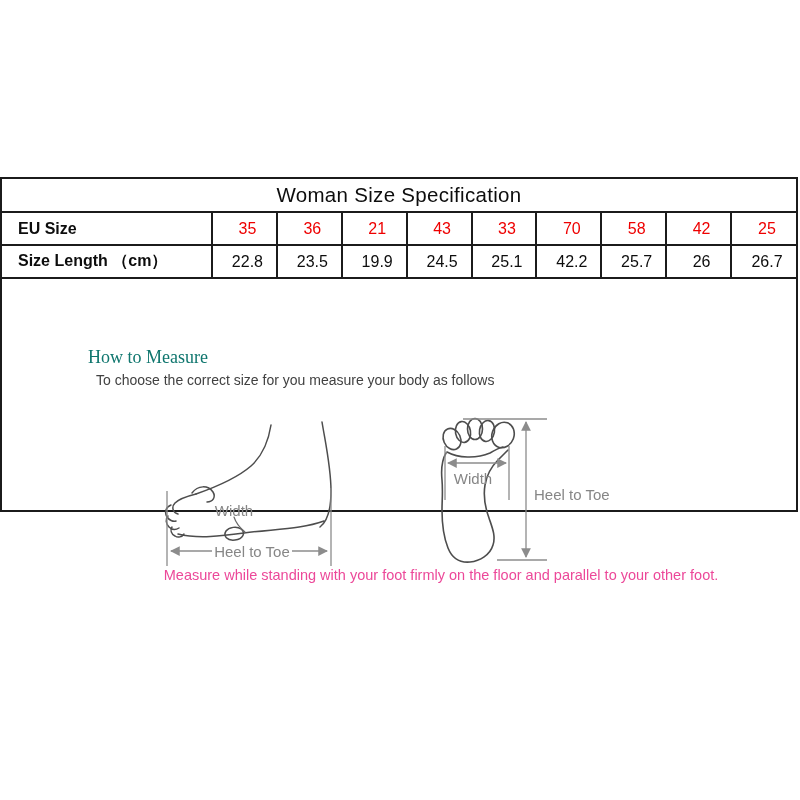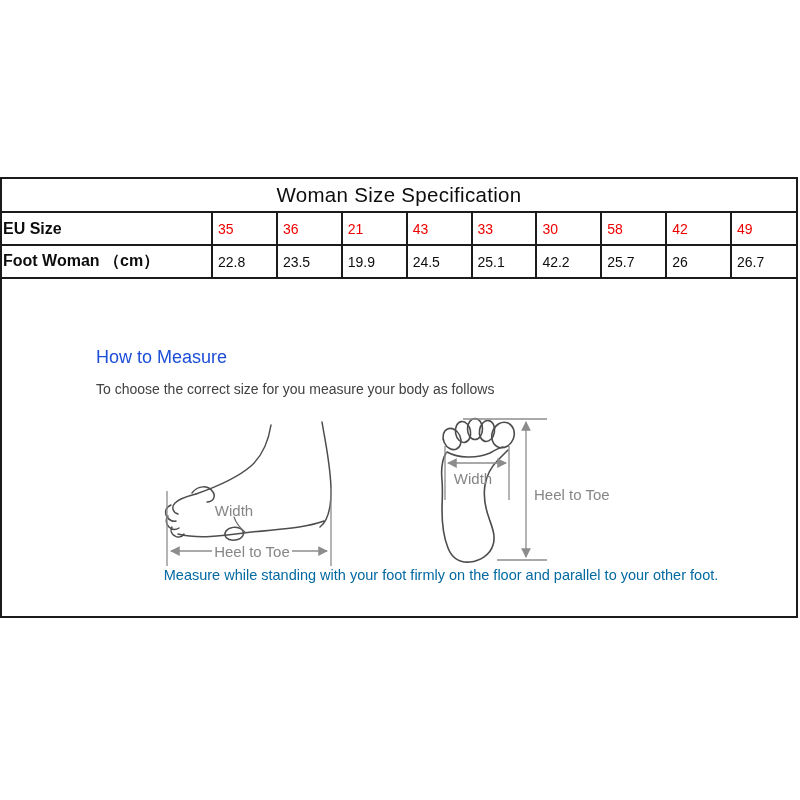--- a/index.html
+++ b/index.html
@@ -2,56 +2,56 @@
 <html><head>
 <meta charset="utf-8">
 <style>
   html,body{margin:0;padding:0;}
   body{
     width:800px;height:800px;background:#ffffff;position:relative;
     font-family:"Liberation Sans",sans-serif;color:#111;
     overflow:hidden;
   }
   .frame{
-    position:absolute;left:0;top:177px;width:798px;height:441px;
+    position:absolute;left:0;top:177px;width:798px;height:335px;
     border:2px solid #1b1b1b;box-sizing:border-box;background:#fff;
   }
   table.size-table{
     border-collapse:collapse;width:100%;table-layout:fixed;
   }
   table.size-table td,table.size-table th{
     border:2px solid #1b1b1b;vertical-align:middle;overflow:hidden;
   }
   table.size-table tr > *:first-child{border-left:none;}
   table.size-table tr > *:last-child{border-right:none;}
   table.size-table tr:first-child > *{border-top:none;}
   td.title{
     height:30px;text-align:center;font-size:20.5px;font-weight:400;
     letter-spacing:.3px;color:#0d0d0d;
   }
   th.rowlabel{
     height:31px;text-align:left;font-size:16px;font-weight:700;
-    padding:0 0 0 1px;color:#0d0d0d;white-space:nowrap;
+    padding:0 0 0 16px;color:#0d0d0d;white-space:nowrap;
   }
   td.val{
-    height:31px;text-align:left;font-size:14px;padding:0 7px 0 5px;color:#0d0d0d;
+    height:31px;text-align:center;font-size:16px;padding:0 7px 0 13px;color:#0d0d0d;
   }
   td.val.red{color:#ee0000;}
   .h2{
-    position:absolute;left:94px;top:168px;font-size:18px;color:#1d4ed8;
-    font-weight:400;white-space:nowrap;
+    position:absolute;left:86px;top:168px;font-size:18px;color:#0f766e;
+    font-weight:400;white-space:nowrap;font-family:Liberation Serif, serif;
   }
   .sub{
-    position:absolute;left:94px;top:202px;font-size:14px;color:#414141;
+    position:absolute;left:94px;top:193px;font-size:14px;color:#414141;
     white-space:nowrap;
   }
   .diagram{position:absolute;left:138px;top:221px;}
   .caption{
     position:absolute;left:calc(50% + 42px);top:388px;transform:translateX(-50%);
-    font-size:14.5px;color:#0369a1;white-space:nowrap;
+    font-size:14.5px;color:#ec4899;white-space:nowrap;
   }
   .outline{fill:none;stroke:#4d4d4d;stroke-width:1.5;stroke-linecap:round;}
   .outline2{fill:none;stroke:#4d4d4d;stroke-width:1.6;stroke-linecap:round;}
   .mline{fill:none;stroke:#8c8c8c;stroke-width:1.3;}
   .ptr{fill:none;stroke:#6a6a6a;stroke-width:1.2;stroke-linecap:round;}
   .mtext{font-family:"Liberation Sans",sans-serif;font-size:15px;fill:#868686;}
 </style>
 </head>
 <body>
 
@@ -74,27 +74,27 @@
       <tr>
         <td class="title" colspan="10">Woman Size Specification</td>
       </tr>
       <tr>
         <th class="rowlabel">EU Size</th>
         <td class="val red">35</td>
         <td class="val red">36</td>
         <td class="val red">21</td>
         <td class="val red">43</td>
         <td class="val red">33</td>
-        <td class="val red">30</td>
+        <td class="val red">70</td>
         <td class="val red">58</td>
         <td class="val red">42</td>
-        <td class="val red">49</td>
+        <td class="val red">25</td>
       </tr>
       <tr>
-        <th class="rowlabel">Foot Woman （cm）</th>
+        <th class="rowlabel">Size Length （cm）</th>
         <td class="val">22.8</td>
         <td class="val">23.5</td>
         <td class="val">19.9</td>
         <td class="val">24.5</td>
         <td class="val">25.1</td>
         <td class="val">42.2</td>
         <td class="val">25.7</td>
         <td class="val">26</td>
         <td class="val">26.7</td>
       </tr>

